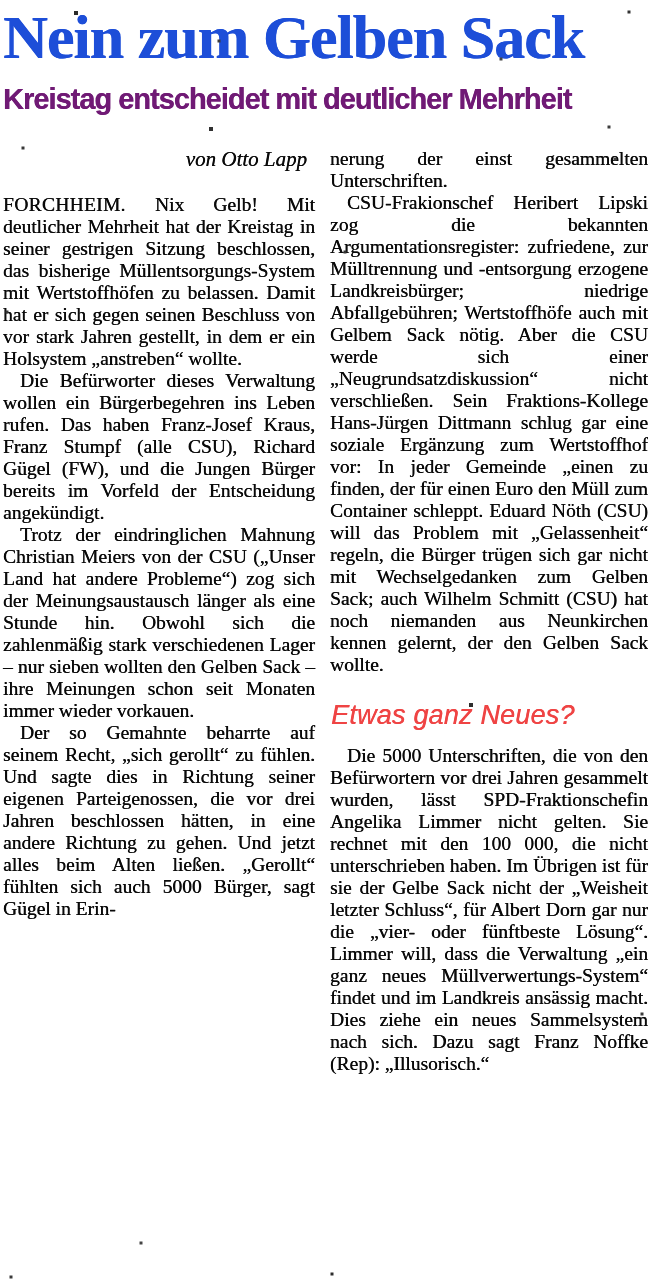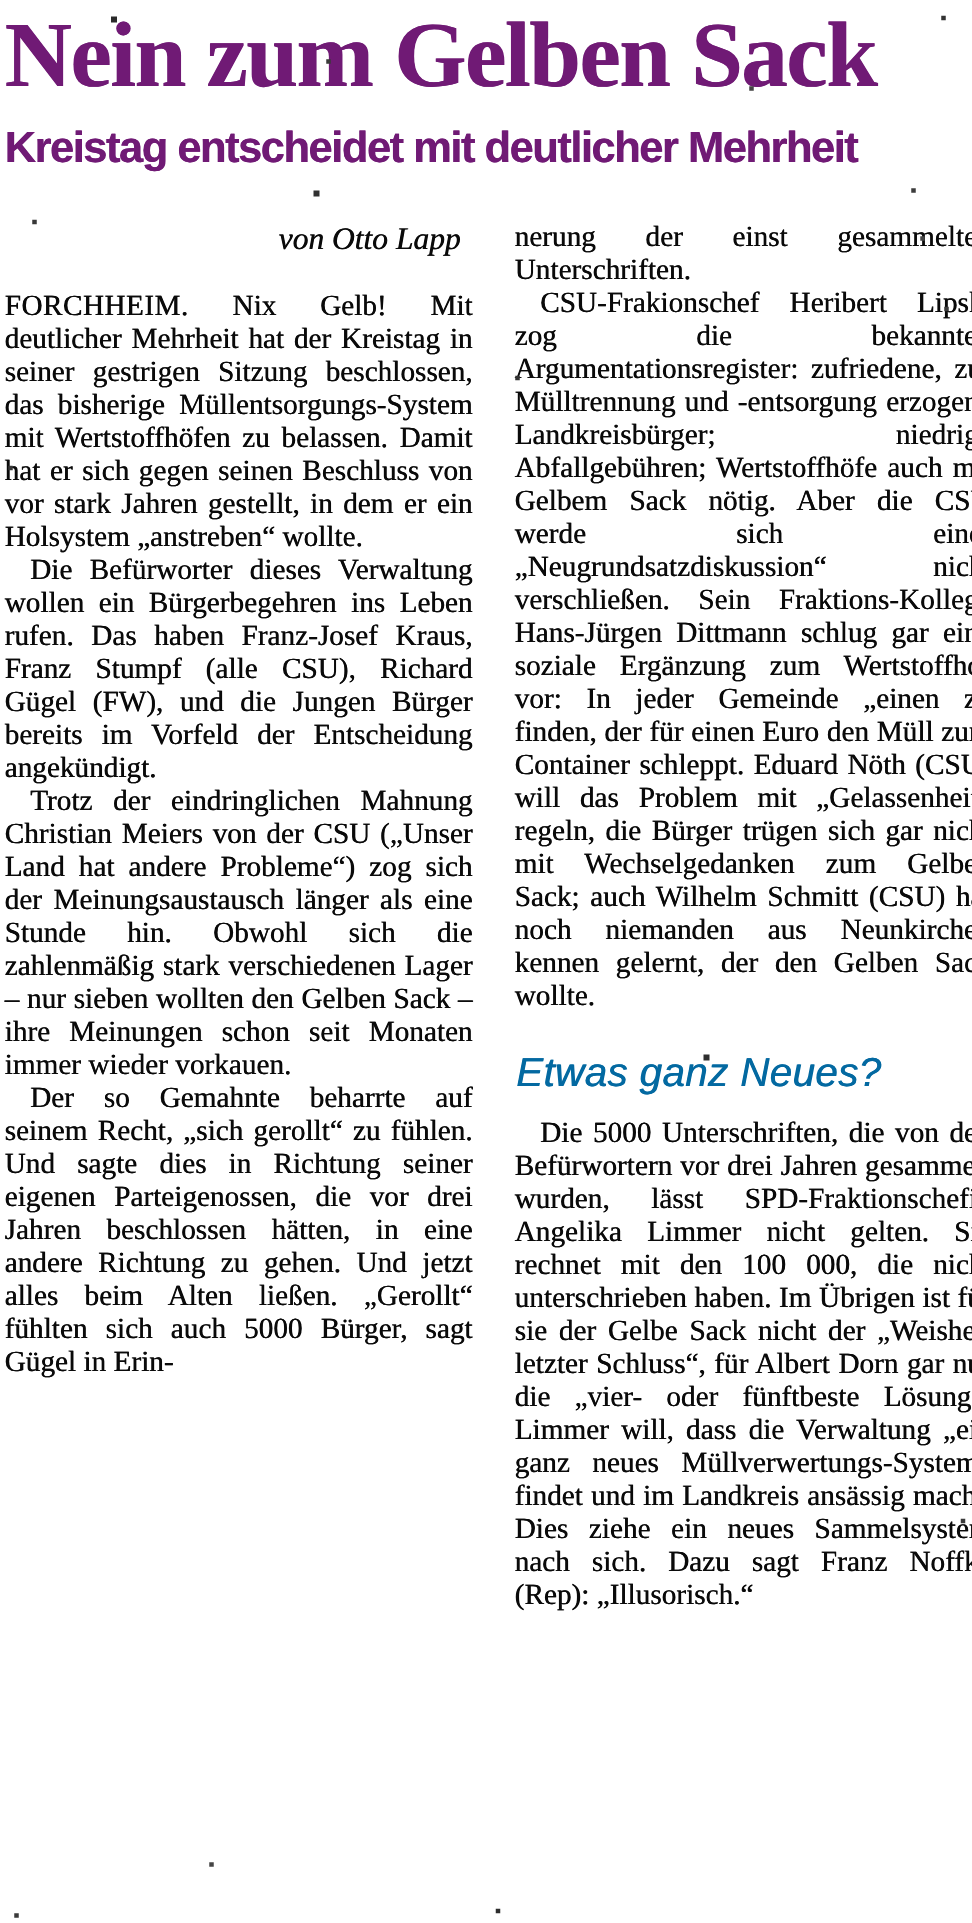--- a/index.html
+++ b/index.html
@@ -16,36 +16,36 @@
     overflow: hidden;
     font-family: "Liberation Serif", serif;
   }
   .headline {
     margin: 6px 0 0 3px;
     font-family: "Liberation Serif", serif;
     font-weight: bold;
     font-size: 62px;
     line-height: 1.0;
     letter-spacing: -1px;
-    color: #701a75;
+    color: #1d4ed8;
     text-shadow: 0.4px 0 0 currentColor;
   }
   .subheadline {
     margin: 17px 0 0 3px;
     font-family: "Liberation Sans", sans-serif;
     font-weight: bold;
     font-size: 29px;
     line-height: 1.0;
     letter-spacing: -1px;
     color: #701a75;
     text-shadow: 0.3px 0 0 currentColor;
   }
   .cols {
     display: flex;
-    gap: 28px;
+    gap: 15px;
     padding: 0 3px;
     margin-top: 34px;
   }
   .col {
     width: 312px;
     flex: 0 0 auto;
   }
   .col-right {
     width: 318px;
   }
@@ -79,21 +79,21 @@
     letter-spacing: 0.3px;
   }
   .crosshead {
     margin: 26px 16px 16px 1px;
     font-family: "Liberation Sans", sans-serif;
     font-weight: normal;
     font-style: italic;
     font-size: 27px;
     line-height: 1.0;
     letter-spacing: 0.2px;
-    color: #0369a1;
+    color: #ef4444;
     text-shadow: 0.4px 0 0 currentColor;
   }
   
   .noise {
     position: absolute;
     top: 0; left: 0;
     width: 2px; height: 2px;
     pointer-events: none;
     box-shadow:
       75px 12px 0 1px #2a2a2a,

